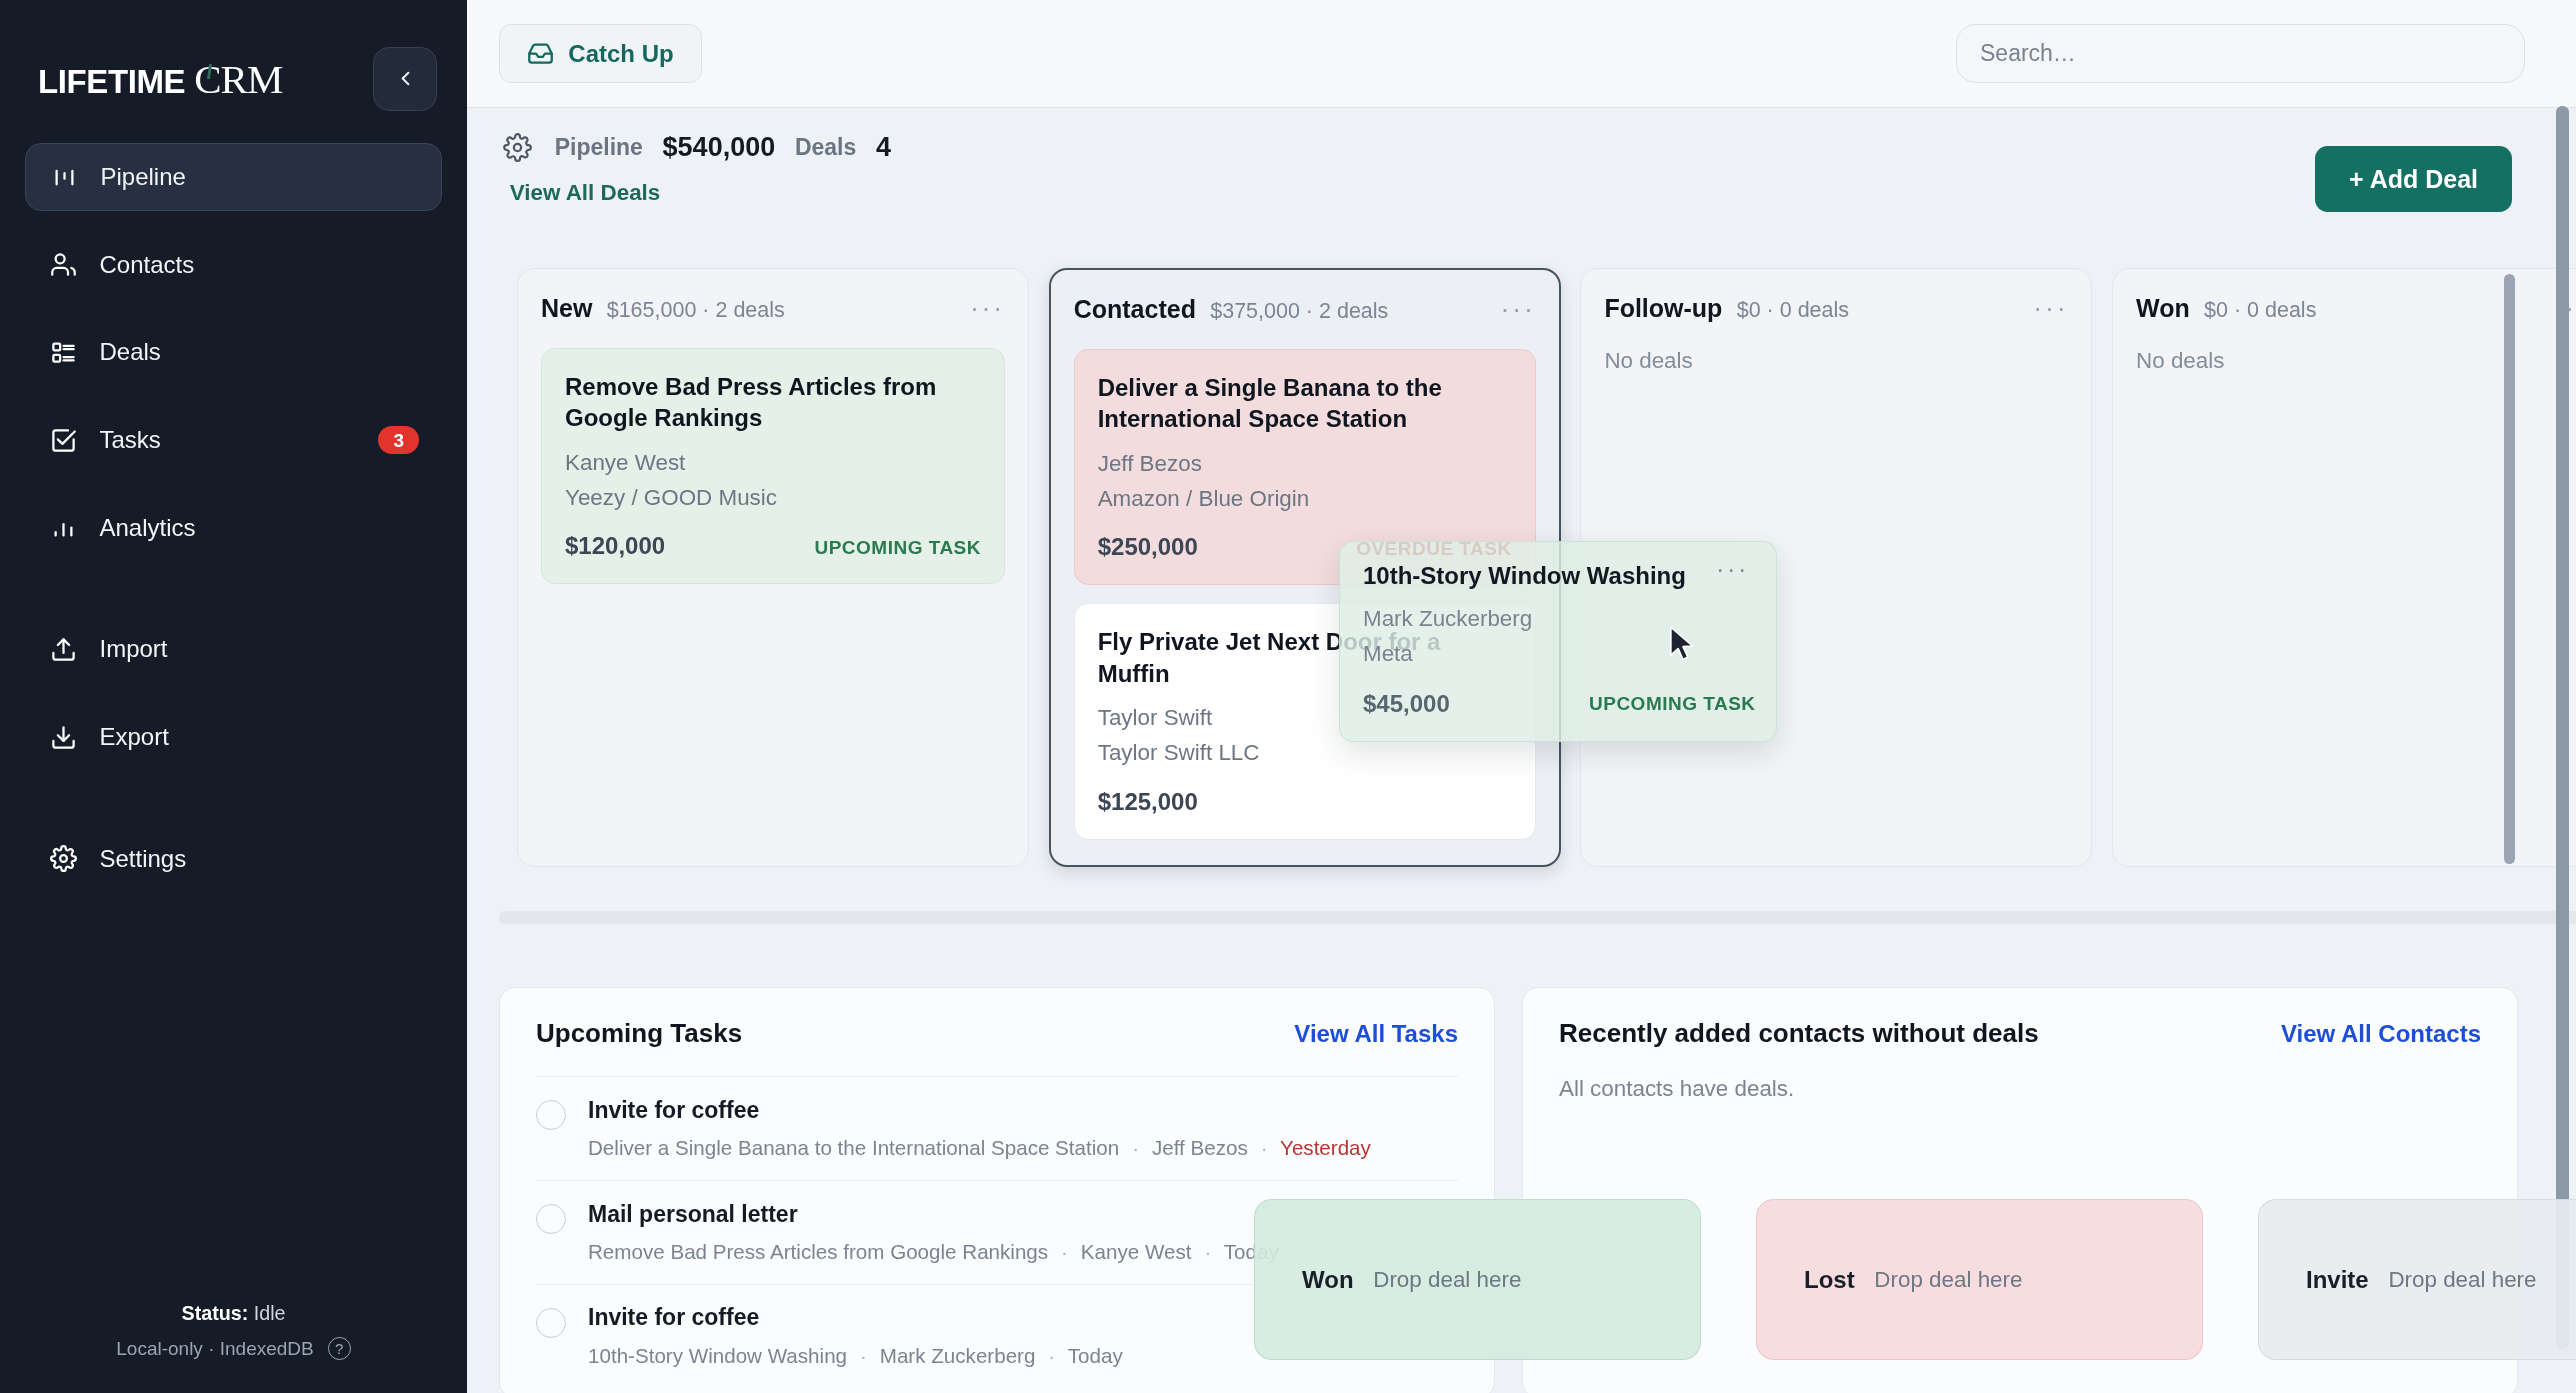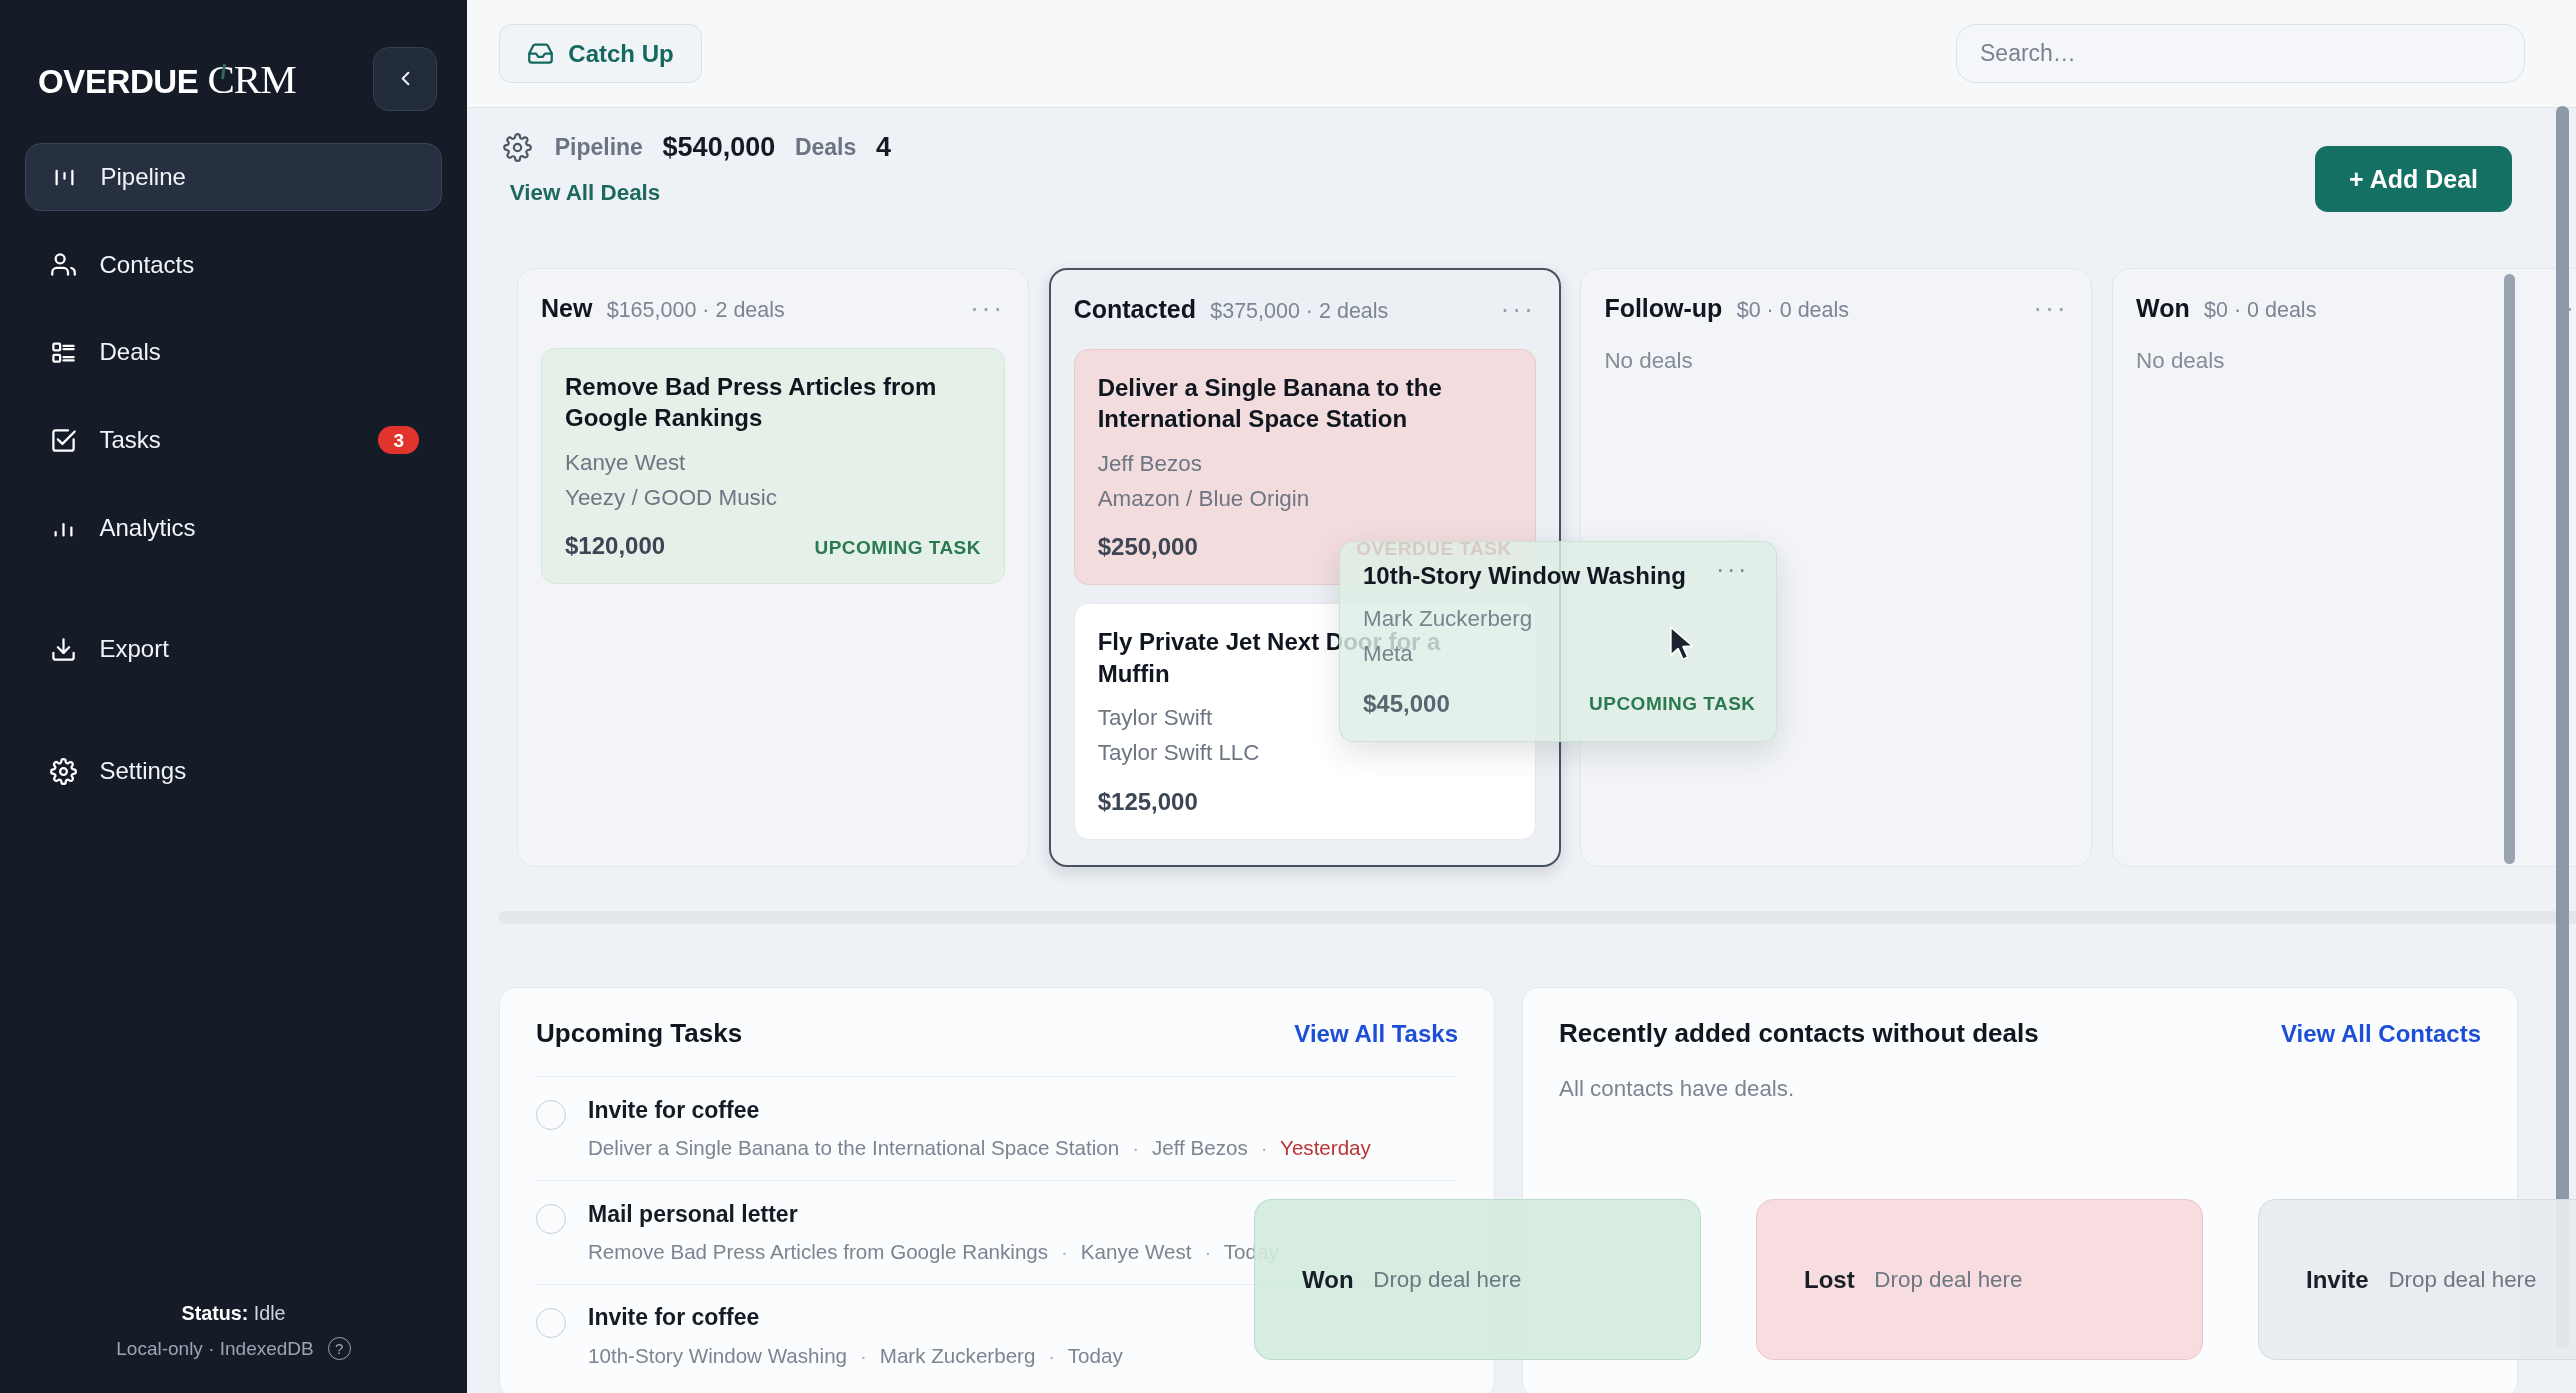--- a/index.html
+++ b/index.html
@@ -228,21 +228,21 @@
   .dz-hint { font-size: 22.4px; color: #6e7783; }
 </style>
 </head>
 <body>
 
 <div id="app">
 
   <aside class="sidebar">
     <div class="sidebar-head">
       <div class="logo">
-        <span class="logo-life">OVERDUE</span>
+        <span class="logo-life">LIFETIME</span>
         <span class="logo-crm">
           <span class="tick"></span>
           <span>CRM</span>
         </span>
       </div>
       <div class="collapse-btn">
         <svg width="23" height="23" viewBox="0 0 24 24" fill="none" stroke="#e8edf3" stroke-width="2.2" stroke-linecap="round" stroke-linejoin="round">
           <polyline points="15 18 9 12 15 6"></polyline>
         </svg>
       </div>
@@ -303,20 +303,30 @@
             <line x1="5" y1="16" x2="5" y2="19"></line>
               <line x1="12" y1="9" x2="12" y2="19"></line>
               <line x1="19" y1="12" x2="19" y2="19"></line>
           </svg>
         </span>
         <span class="lbl">Analytics</span>
       </div>
 
       <div class="nav-gap"></div>
 
+      <div class="nav-item">
+        <span class="ico">
+          <svg width="27" height="27" viewBox="0 0 24 24" fill="none" stroke="#ffffff" stroke-width="2" stroke-linecap="round" stroke-linejoin="round">
+            <path d="M21 15v4a2 2 0 0 1-2 2H5a2 2 0 0 1-2-2v-4"></path>
+            <polyline points="17 8 12 3 7 8"></polyline>
+              <line x1="12" y1="3" x2="12" y2="15"></line>
+          </svg>
+        </span>
+        <span class="lbl">Import</span>
+      </div>
 
       <div class="nav-item">
         <span class="ico">
           <svg width="27" height="27" viewBox="0 0 24 24" fill="none" stroke="#ffffff" stroke-width="2" stroke-linecap="round" stroke-linejoin="round">
             <path d="M21 15v4a2 2 0 0 1-2 2H5a2 2 0 0 1-2-2v-4"></path>
             <polyline points="7 10 12 15 17 10"></polyline>
               <line x1="12" y1="15" x2="12" y2="3"></line>
           </svg>
         </span>
         <span class="lbl">Export</span>

